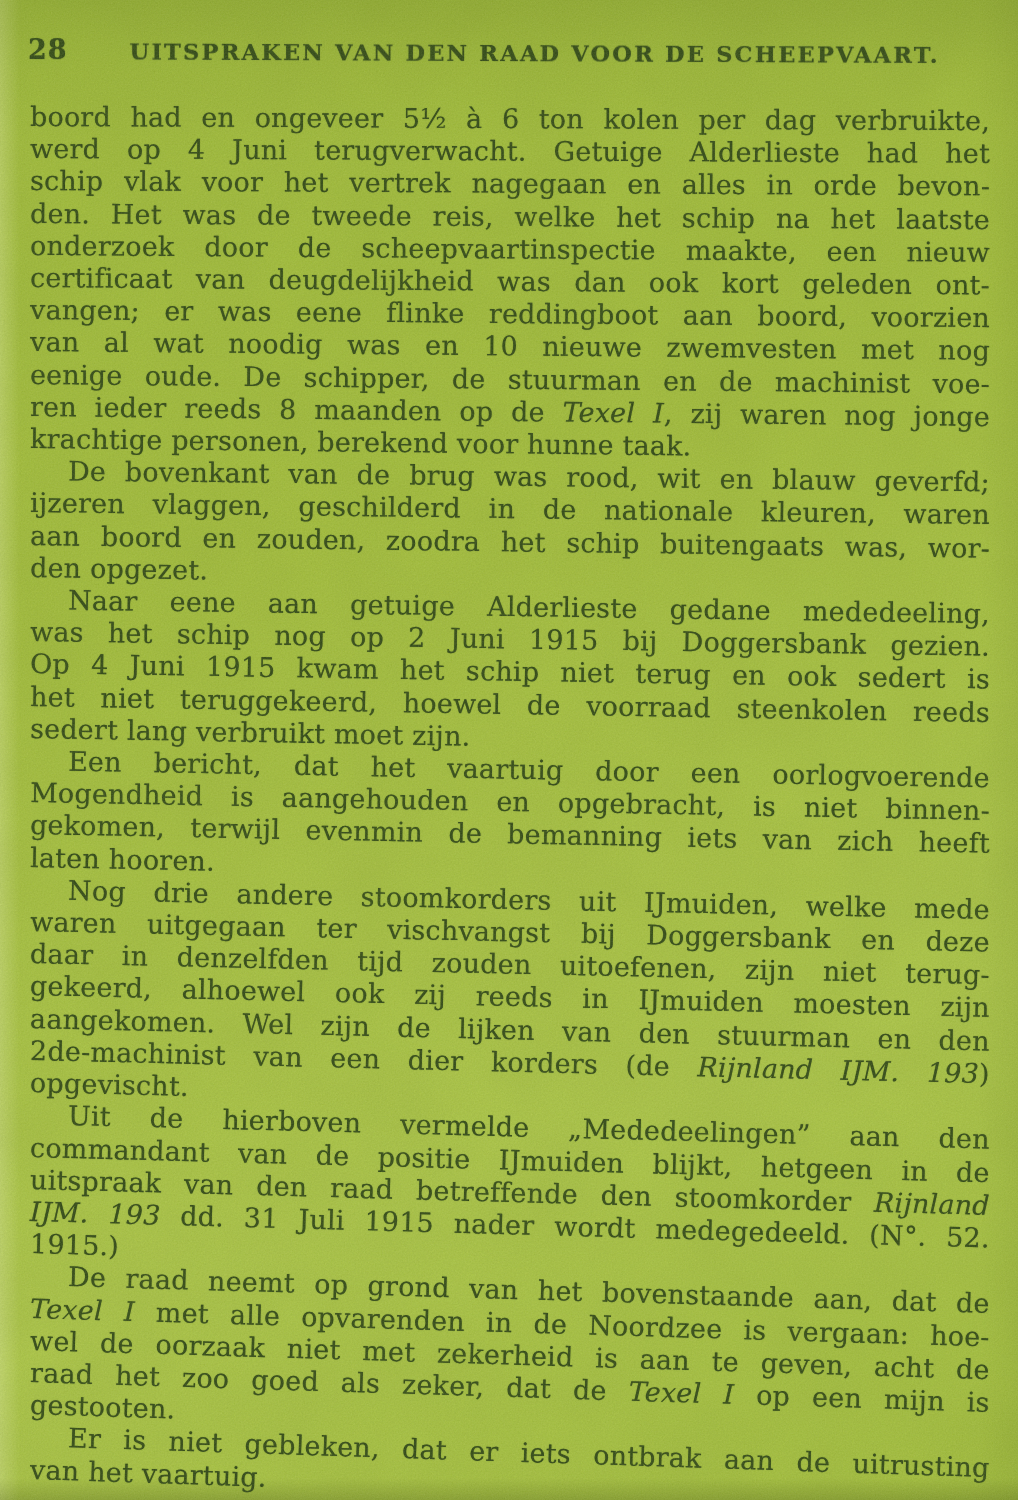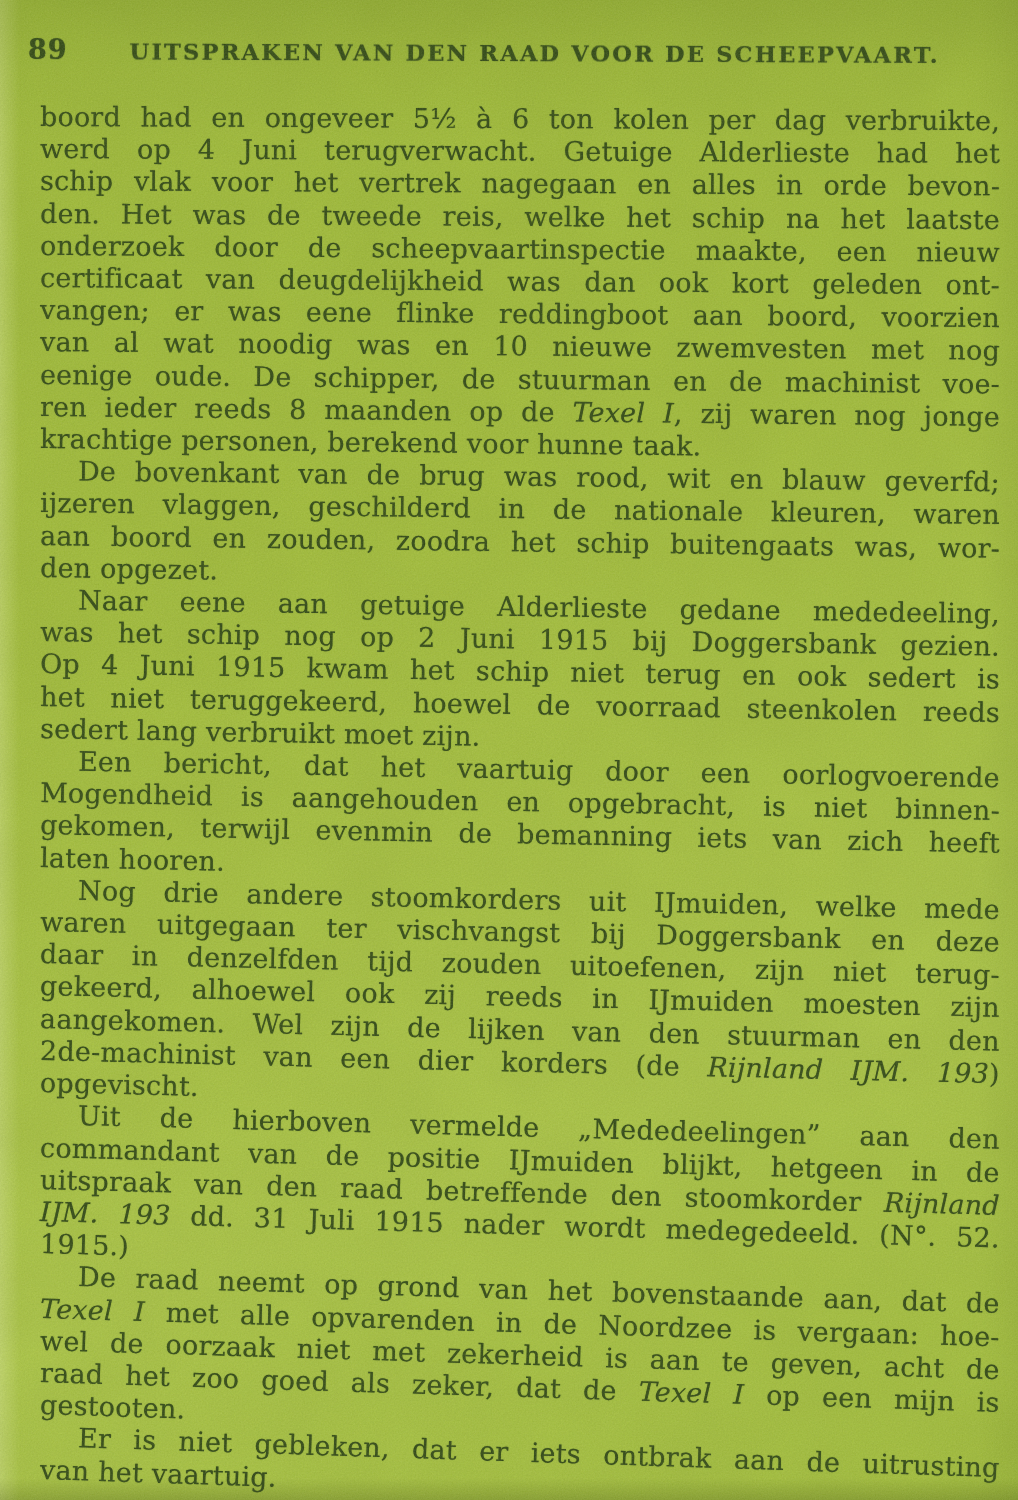--- a/index.html
+++ b/index.html
@@ -27,21 +27,21 @@
   .page-num{
     font-size:27px;font-weight:bold;letter-spacing:1px;
     text-shadow:0 0 1px rgba(35,58,16,0.75);
   }
   .header-title{
     margin-left:62px;font-size:22.5px;font-weight:bold;letter-spacing:2.2px;
     text-shadow:0 0 1px rgba(35,58,16,0.7);
     white-space:nowrap;
   }
   .body-text{
-    position:absolute;top:101px;left:40px;width:960px;
+    position:absolute;top:101px;left:30px;width:960px;
     filter:blur(0.25px);
   }
   .line{
     line-height:32.2px;font-size:27px;letter-spacing:0.2px;
     text-align:justify;text-align-last:justify;
     text-shadow:0 0 1px rgba(35,58,16,0.65);
     transform-origin:0 60%;
   }
   .line.end{text-align:left;text-align-last:left;}
   .line.indent{text-indent:38px;}
@@ -49,21 +49,21 @@
   .grain{
     position:absolute;inset:0;z-index:5;pointer-events:none;
   }
 </style>
 </head>
 <body>
 
 <div class="page">
 
   <div class="header">
-    <span class="page-num">89</span>
+    <span class="page-num">28</span>
     <span class="header-title">UITSPRAKEN VAN DEN RAAD VOOR DE SCHEEPVAART.</span>
   </div>
 
   <div class="body-text">
       <div class="line" style="transform: rotate(0.25deg);"><span>boord had en ongeveer 5½ à 6 ton kolen per dag verbruikte,</span></div>
       <div class="line" style="transform: rotate(0.289deg);"><span>werd op 4 Juni terugverwacht. Getuige Alderlieste had het</span></div>
       <div class="line" style="transform: rotate(0.329deg);"><span>schip vlak voor het vertrek nagegaan en alles in orde bevon-</span></div>
       <div class="line" style="transform: rotate(0.368deg);"><span>den. Het was de tweede reis, welke het schip na het laatste</span></div>
       <div class="line" style="transform: rotate(0.407deg);"><span>onderzoek door de scheepvaartinspectie maakte, een nieuw</span></div>
       <div class="line" style="transform: rotate(0.447deg);"><span>certificaat van deugdelijkheid was dan ook kort geleden ont-</span></div>

